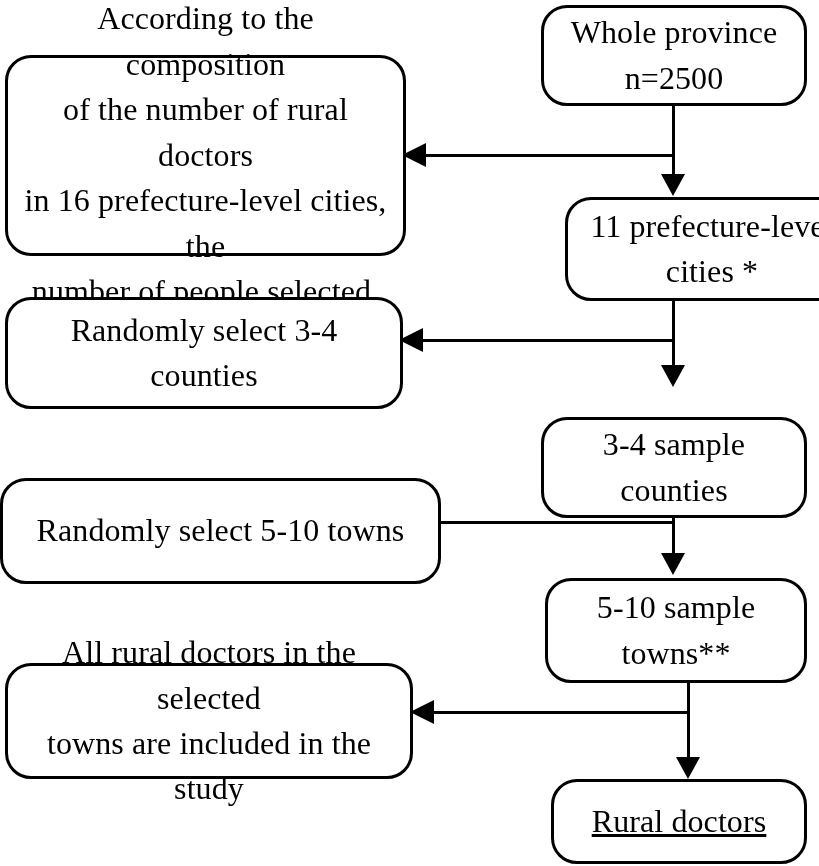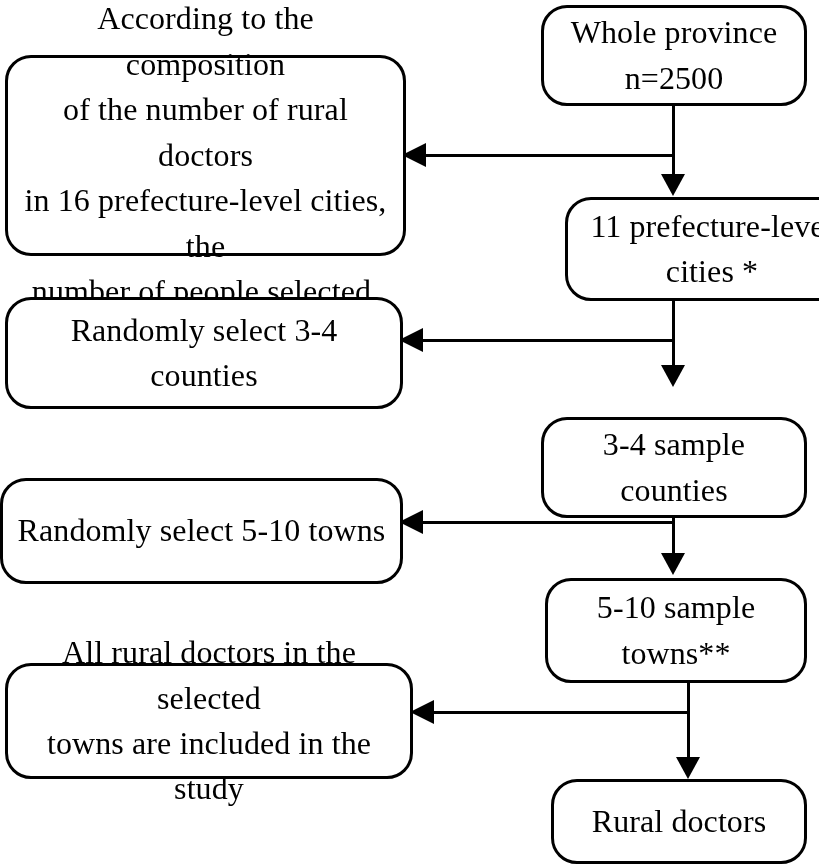--- a/index.html
+++ b/index.html
@@ -35,26 +35,26 @@
     font-size: 32px;
     line-height: 1.42;
     white-space: pre-line;
     letter-spacing: 0.1px;
   }
   
   #node-whole-province   { left: 541px; top: 5px;   width: 266px; height: 101px; }
   #node-prefecture       { left: 541px; top: 197px; width: 294px; height: 104px; margin-left: 24px; }
   #node-counties         { left: 541px; top: 388px; width: 266px; height: 101px; margin-top: 29px; }
   #node-towns            { left: 545px; top: 578px; width: 262px; height: 105px; align-items: center; }
-  #node-rural-doctors    { left: 551px; top: 779px; width: 256px; height: 85px; }
+  #node-rural-doctors    { left: 551px; top: 779px; width: 256px; height: 85px; text-decoration: underline; }
 
   
   #node-composition-note { left: 5px;   top: 55px;  width: 401px; height: 201px; }
   #node-select-counties  { left: 5px;   top: 297px; width: 398px; height: 112px; }
-  #node-select-towns     { left: 0px;   top: 478px; width: 403px; height: 106px; }
+  #node-select-towns     { left: 0px;   top: 478px; width: 441px; height: 106px; }
   #node-all-doctors-note { left: 5px;   top: 663px; width: 408px; height: 116px; }
 
   
   .conn {
     position: absolute;
     background: #000000;
     z-index: 1;
   }
   .v-line { width: 3px; }
   .h-line { height: 3px; }

